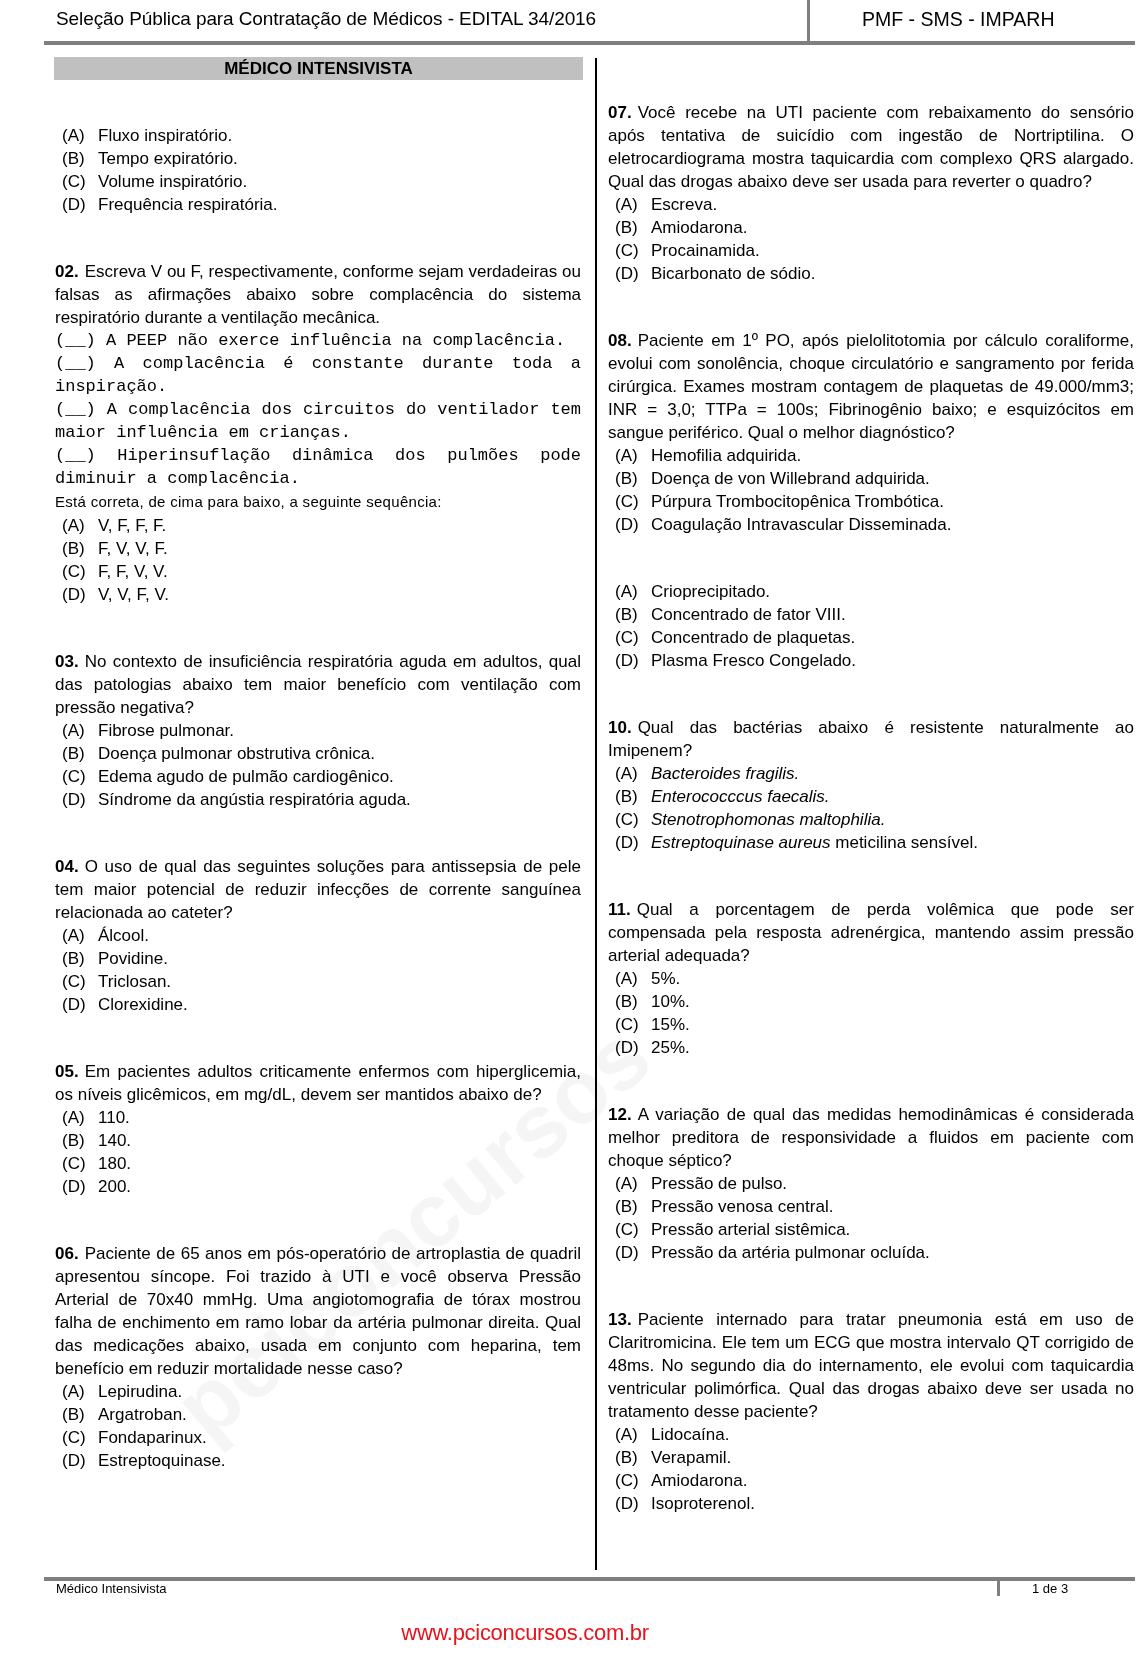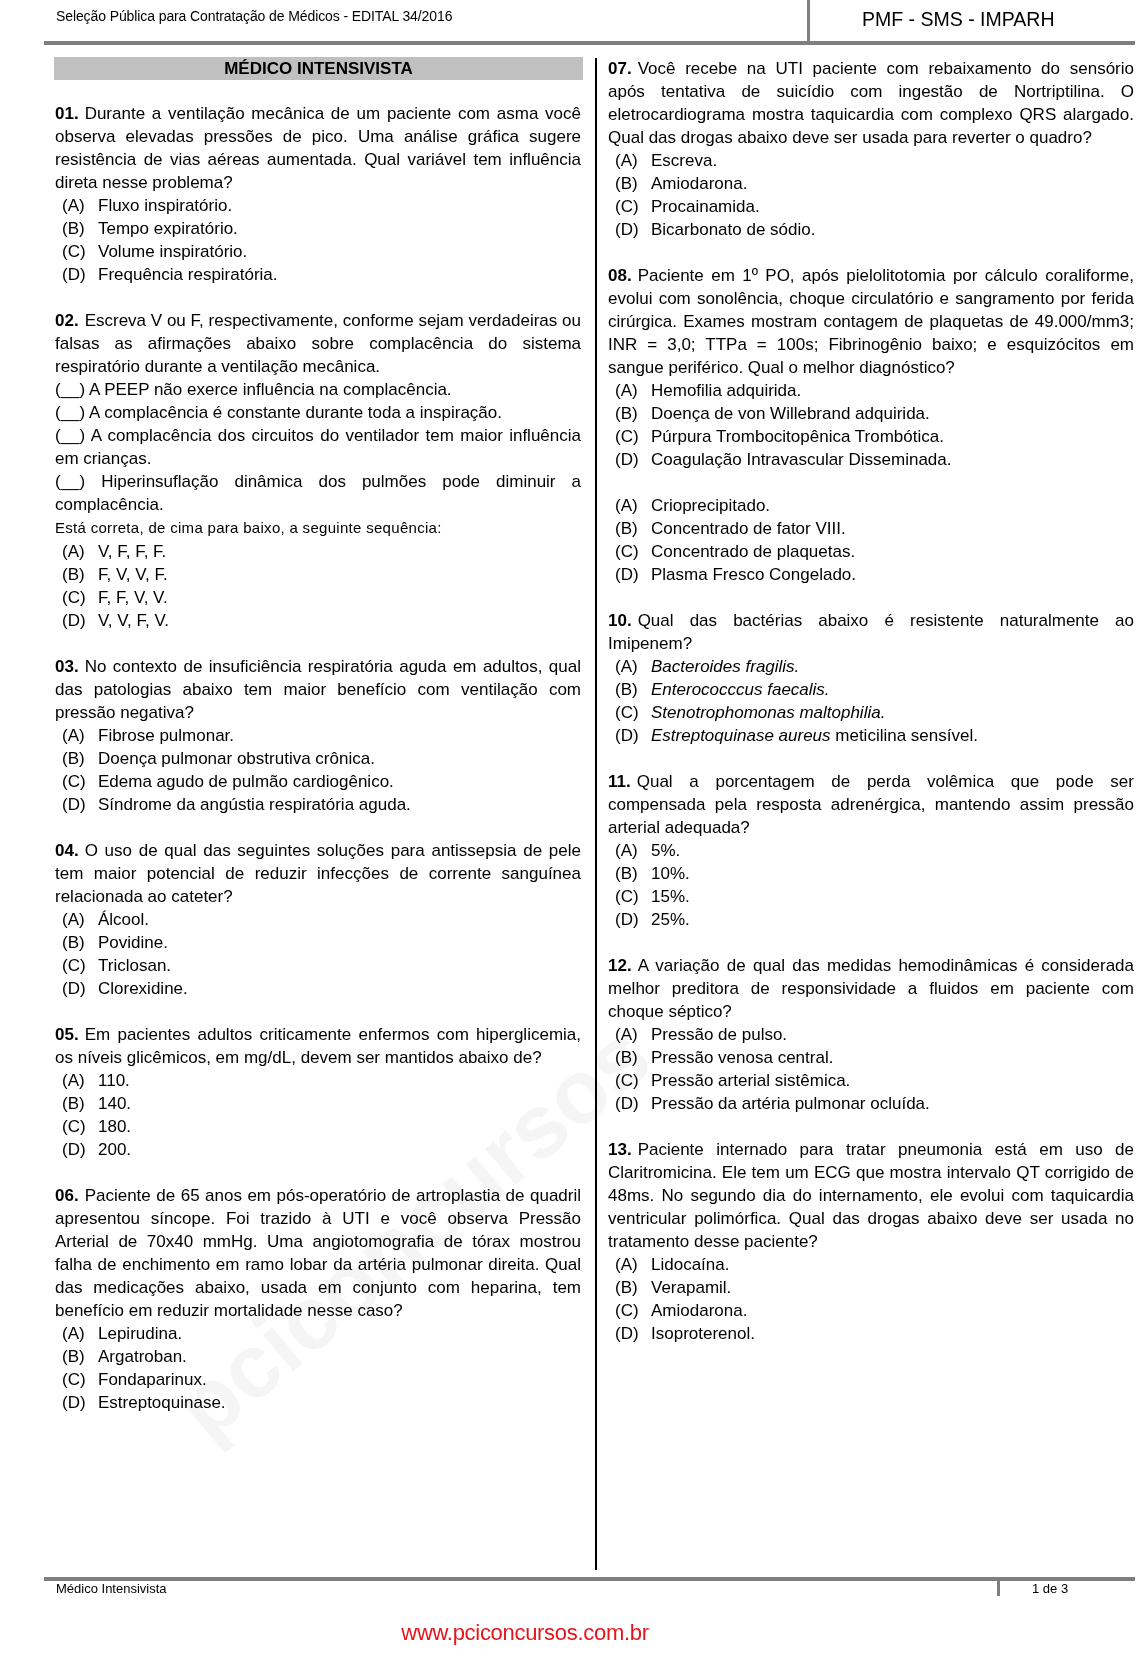--- a/index.html
+++ b/index.html
@@ -1,39 +1,39 @@
 <!DOCTYPE html>
 <html><head>
 <meta charset="utf-8">
 <style>
   html, body { margin: 0; padding: 0; background: #ffffff; }
   body { width: 1145px; height: 1656px; position: relative; overflow: hidden;
          font-family: "Liberation Sans", sans-serif; color: #000; }
 
-  .hdr-left { position: absolute; left: 56px; top: 8px; font-size: 14px; letter-spacing: -0.1px; }
+  .hdr-left { position: absolute; left: 56px; top: 8px; font-size: 19px; letter-spacing: -0.1px; }
   .hdr-right { position: absolute; left: 862px; top: 8px; font-size: 19.5px; }
   .hdr-vsep { position: absolute; left: 807px; top: 0; width: 3px; height: 42px; background: #7f7f7f; }
   .hdr-line { position: absolute; left: 44px; top: 41px; width: 1091px; height: 4px; background: #7f7f7f; }
 
   .col-divider { position: absolute; left: 595px; top: 58px; width: 2px; height: 1512px; background: #000; }
 
   .col { position: absolute; font-size: 17px; line-height: 23px; }
   .col-left { left: 55px; top: 57px; width: 526px; }
   .col-right { left: 608px; top: 57px; width: 526px; }
 
   .section-title { background: #c0c0c0; text-align: center; font-weight: bold; font-size: 17px;
                    line-height: 23px; height: 23px; margin-left: -1px; width: 529px; margin-bottom: 22px; }
 
-  .q { margin-bottom: 23px; }
+  .q { margin-bottom: 23px; margin-top: 44px; }
   .q-text { text-align: justify; }
   .q-num { font-weight: bold; margin-right: 6px; }
   .opt { display: flex; padding-left: 7px; }
   .opt-letter { width: 36px; flex: none; }
   .it { font-style: italic; }
-  .stmt { text-align: justify; }
+  .stmt { text-align: justify; font-family: Liberation Mono, monospace; }
   .stmt-last { text-align: justify; font-size: 15px; line-height: 24px; letter-spacing: 0.3px; }
 
   .ftr-line { position: absolute; left: 44px; top: 1577px; width: 1091px; height: 4px; background: #7f7f7f; }
   .ftr-vsep { position: absolute; left: 997px; top: 1580px; width: 3px; height: 16px; background: #7f7f7f; }
   .ftr-left { position: absolute; left: 56px; top: 1581px; font-size: 13px; }
   .ftr-right { position: absolute; left: 1032px; top: 1581px; font-size: 13px; }
   .site { position: absolute; left: 0; width: 1050px; top: 1620px; text-align: center;
           font-size: 22px; color: #e8141b; letter-spacing: -0.3px; }
 
   .watermark { position: absolute; left: 120px; top: 1180px; font-size: 90px; color: #000;
@@ -48,21 +48,20 @@
 <div class="hdr-line"></div>
 
 <div class="watermark">pciconcursos</div>
 
 <div class="col-divider"></div>
 
 <div class="col col-left">
   <div class="section-title">MÉDICO INTENSIVISTA</div>
 
   <div class="q">
-    <div class="q-text"><span class="q-num">01.</span><span>Durante a ventilação mecânica de um paciente com asma você observa elevadas pressões de pico. Uma análise gráfica sugere resistência de vias aéreas aumentada. Qual variável tem influência direta nesse problema?</span></div>
     <div class="opt">
         <span class="opt-letter">(A)</span>
         <span>Fluxo inspiratório.</span>
       </div>
     <div class="opt">
         <span class="opt-letter">(B)</span>
         <span>Tempo expiratório.</span>
       </div>
     <div class="opt">
         <span class="opt-letter">(C)</span>

